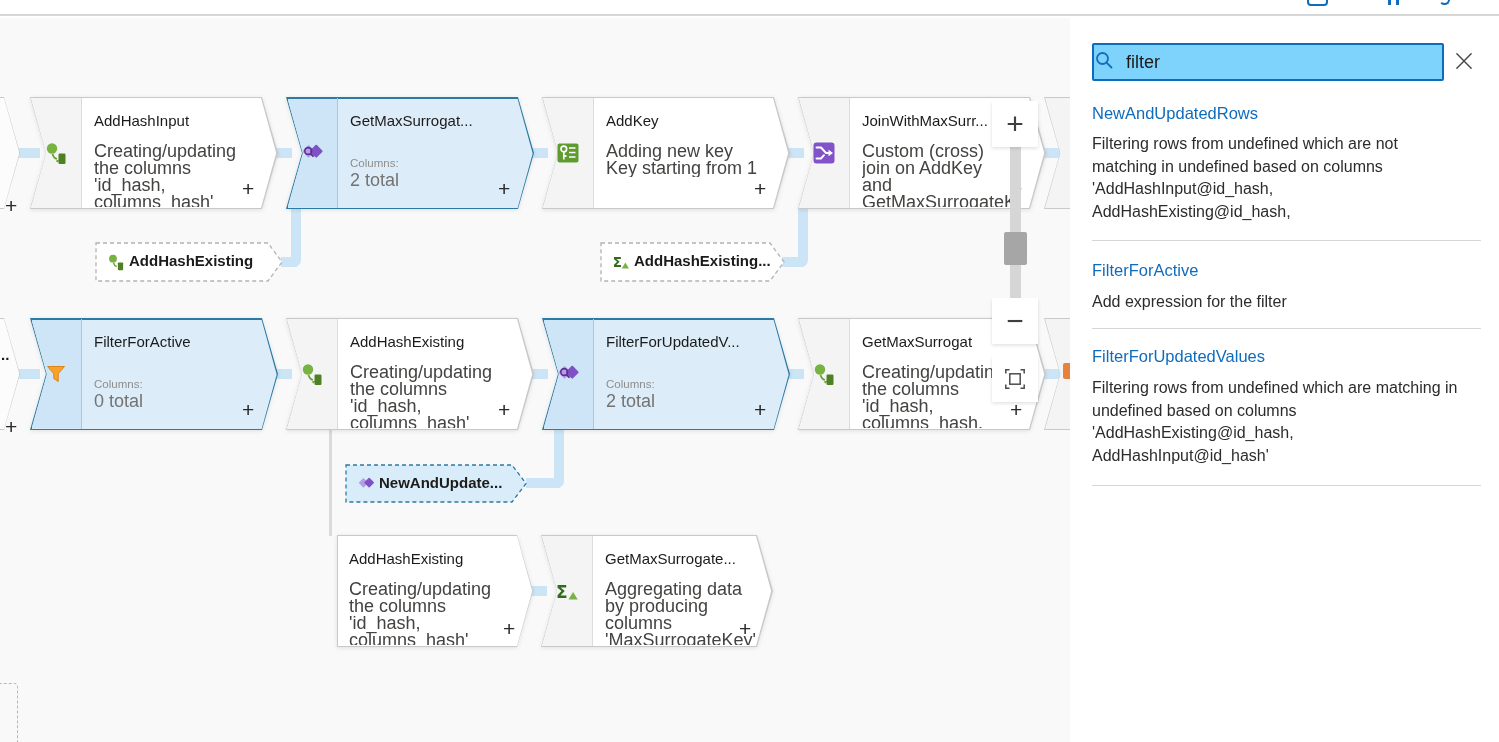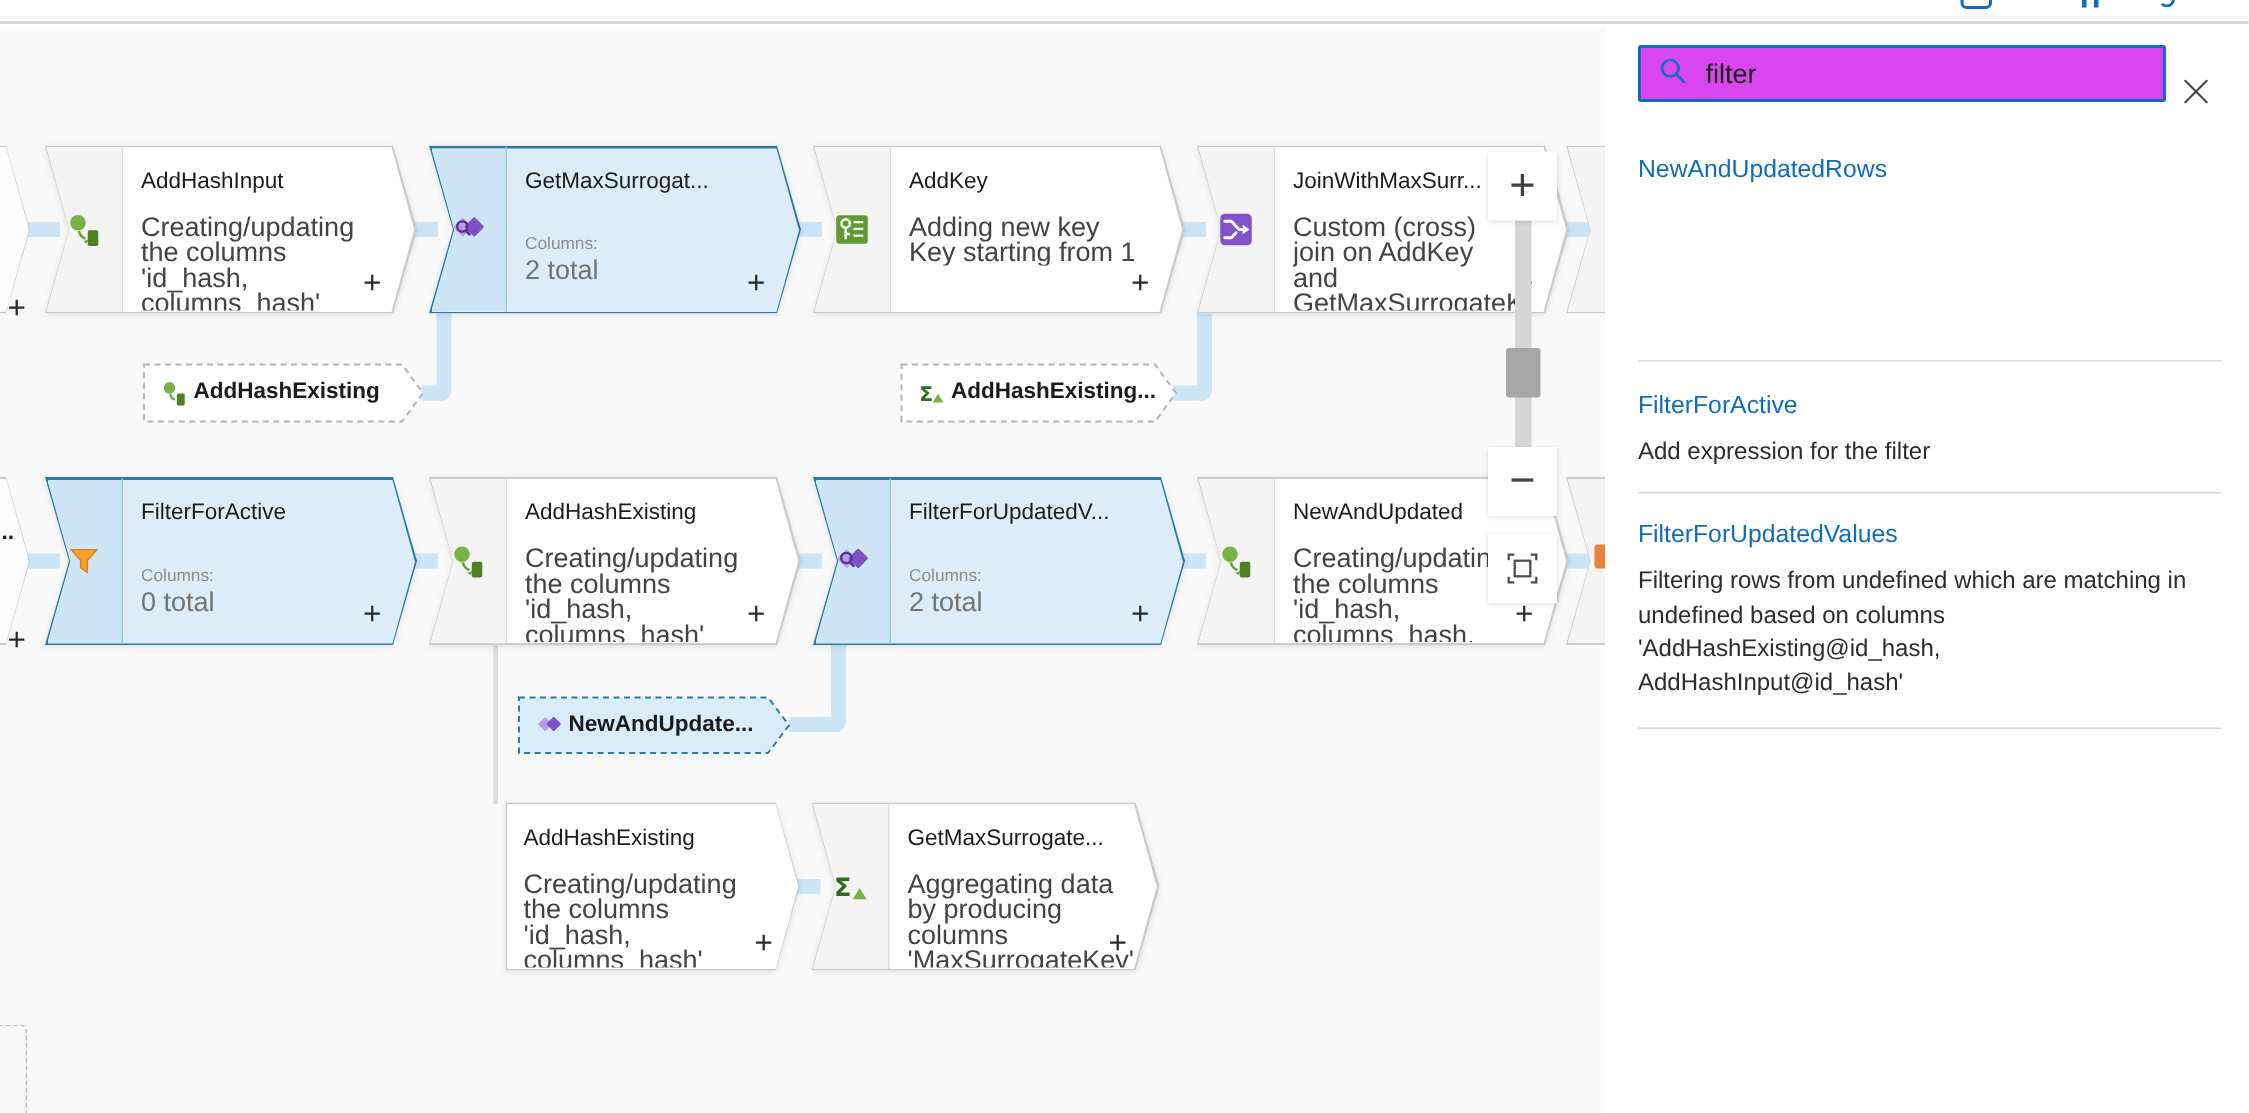--- a/index.html
+++ b/index.html
@@ -80,23 +80,23 @@
   
   .zbtn { position:absolute; left:992px; width:46px; height:46px; background:#fff;
           box-shadow:0 1.6px 3.6px rgba(0,0,0,.13), 0 0.3px 0.9px rgba(0,0,0,.10);
           display:flex; align-items:center; justify-content:center; cursor:pointer;
           font-size:30px; font-weight:200; color:#3f3f3f; }
   .ztrack { position:absolute; left:1010px; top:129px; width:11px; height:152px; background:#d6d6d6; cursor:pointer; }
   .zthumb { position:absolute; left:1004px; top:214px; width:23px; height:33px; background:#a6a6a6; border-radius:2px; cursor:grab; }
 
   
   .panel { position:absolute; left:1070px; top:18px; width:429px; height:724px; background:#fff; }
-  .searchbox { position:absolute; left:22px; top:12px; width:352px; height:38px;
-               border:2px solid #0f6cbd; border-radius:2px; background:#d946ef;
-               display:flex; align-items:center; padding-left:11px; }
+  .searchbox { position:absolute; left:22px; top:25px; width:352px; height:38px;
+               border:2px solid #0f6cbd; border-radius:2px; background:#7dd3fc;
+               display:flex; align-items:center; }
   .searchbox .q { margin-left:12px; font-size:18px; color:#1b1a19; }
   .close-btn { position:absolute; left:383px; top:32px; width:24px; height:24px; cursor:pointer; }
   .result-title { position:absolute; left:22px; font-size:16.5px; color:#0f6cbd; cursor:pointer; white-space:nowrap; }
   .result-desc { position:absolute; left:22px; width:368px; font-size:16px; line-height:22.5px; color:#2d2c2b; }
   .pdiv { position:absolute; left:22px; width:389px; border-top:1px solid #d8d6d4; }
 </style>
 </head>
 <body>
 
 <div class="topbar">
@@ -313,21 +313,21 @@
     <div class="strip"></div>
       <div class="sdiv"></div>
     <div class="nicon">
       <svg width="24" height="24" viewBox="0 0 24 24">
           <circle cx="8" cy="7.5" r="5.2" fill="#77b243"></circle>
           <path d="M8.5 13 C9.5 16.5 11 17.5 13 18" fill="none" stroke="#6aa234" stroke-width="1.8"></path>
           <path d="M11.6 19.8 l4.2-1.5 -2.3 3.1 z" fill="#6aa234"></path>
           <rect x="14.5" y="12.5" width="7" height="10.5" rx="1.2" fill="#4e8123"></rect>
         </svg>
     </div>
-    <div class="ntitle">NewAndUpdated</div>
+    <div class="ntitle">GetMaxSurrogat</div>
     <div class="ndesc">Creating/updating the columns 'id_hash, columns_hash, Active, ActiveEndTime'</div>
     <div class="nplus">+</div>
   </div>
 
   <div class="refnode" style="left:345px;top:446px;width:182px;height:39px">
     <svg width="182" height="39">
         <polygon points="1,1 167,1 181,19.5 167,38 1,38" fill="#d9ecf9" stroke="#2b7ba3" stroke-width="1.3" stroke-dasharray="4 3"></polygon>
       </svg>
     <div class="ricon">
       <svg width="18" height="18" viewBox="0 0 24 24">
@@ -385,20 +385,21 @@
     </span>
     <span class="q">filter</span>
   </div>
   <div class="close-btn">
     <svg width="22" height="22" viewBox="0 0 20 20">
         <path d="M3.5 3.5 L16.5 16.5 M16.5 3.5 L3.5 16.5" stroke="#494745" stroke-width="1.3" stroke-linecap="round"></path>
       </svg>
   </div>
 
   <div class="result-title" style="top:86px">NewAndUpdatedRows</div>
+  <div class="result-desc" style="top:115px">Filtering rows from undefined which are not matching in undefined based on columns 'AddHashInput@id_hash, AddHashExisting@id_hash,</div>
   <div class="pdiv" style="top:222px"></div>
 
   <div class="result-title" style="top:243px">FilterForActive</div>
   <div class="result-desc" style="top:273px">Add expression for the filter</div>
   <div class="pdiv" style="top:310px"></div>
 
   <div class="result-title" style="top:329px">FilterForUpdatedValues</div>
   <div class="result-desc" style="top:359px">Filtering rows from undefined which are matching in undefined based on columns 'AddHashExisting@id_hash, AddHashInput@id_hash'</div>
   <div class="pdiv" style="top:467px"></div>
 </div>

